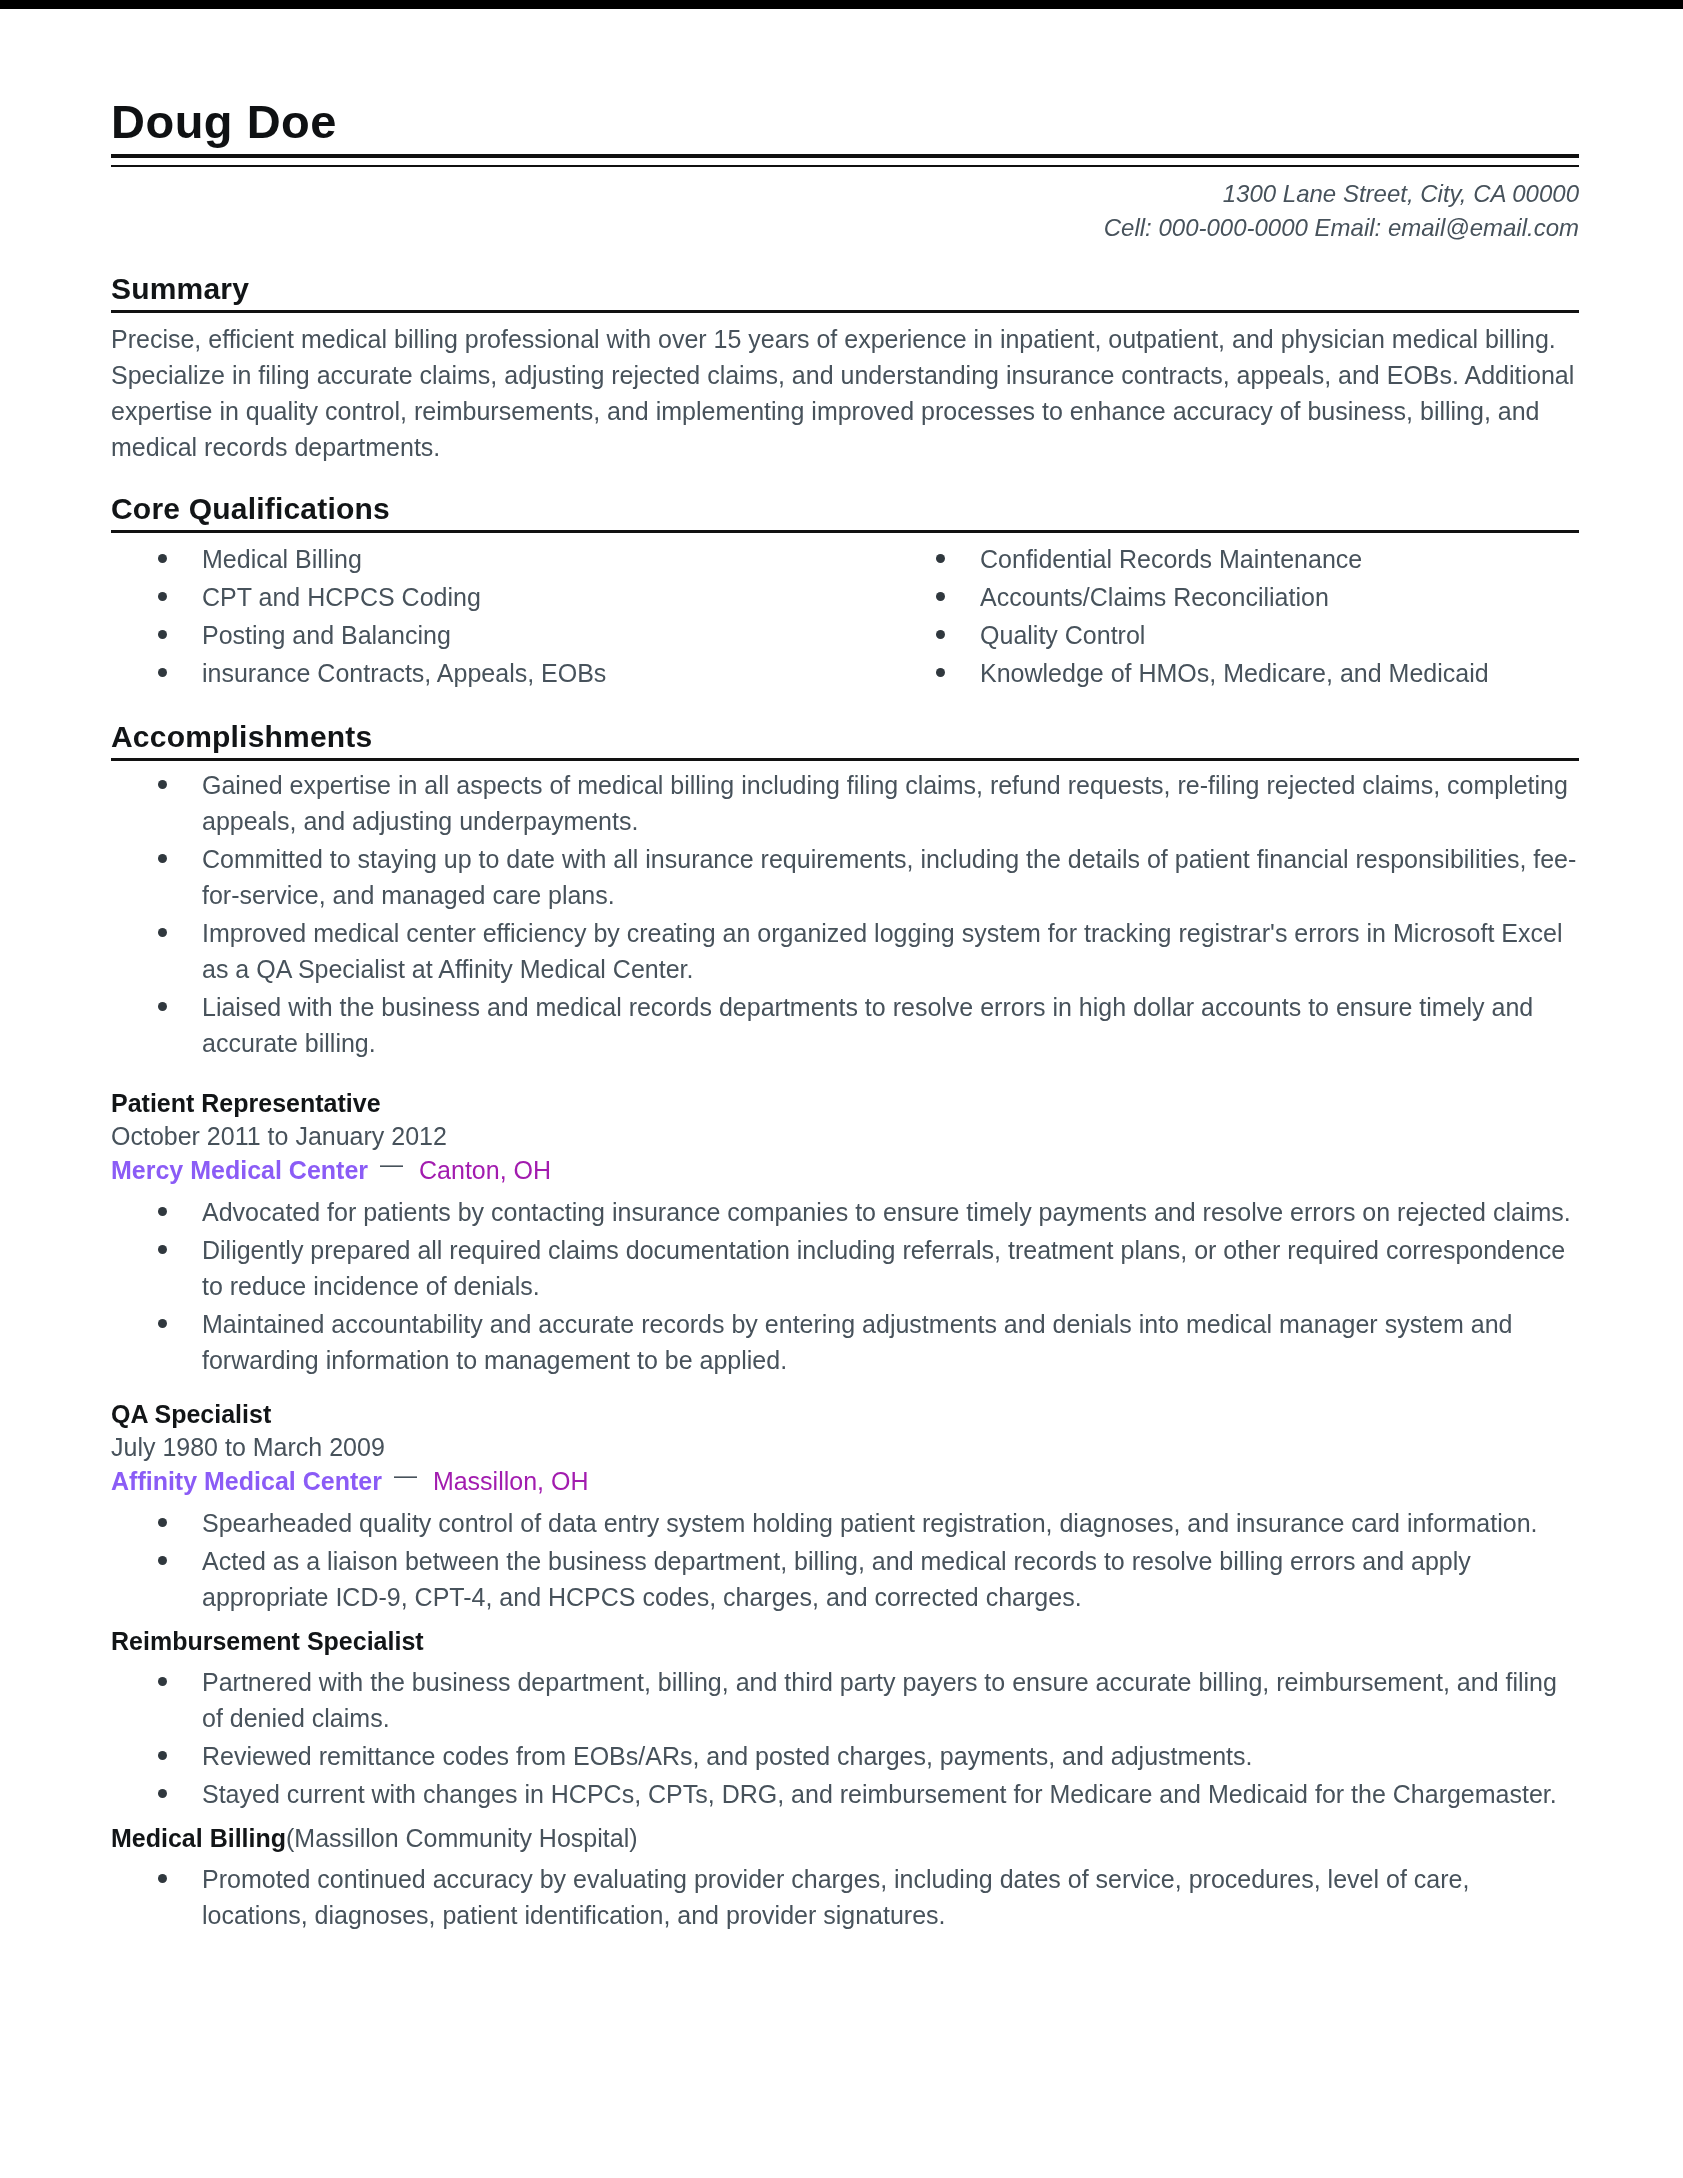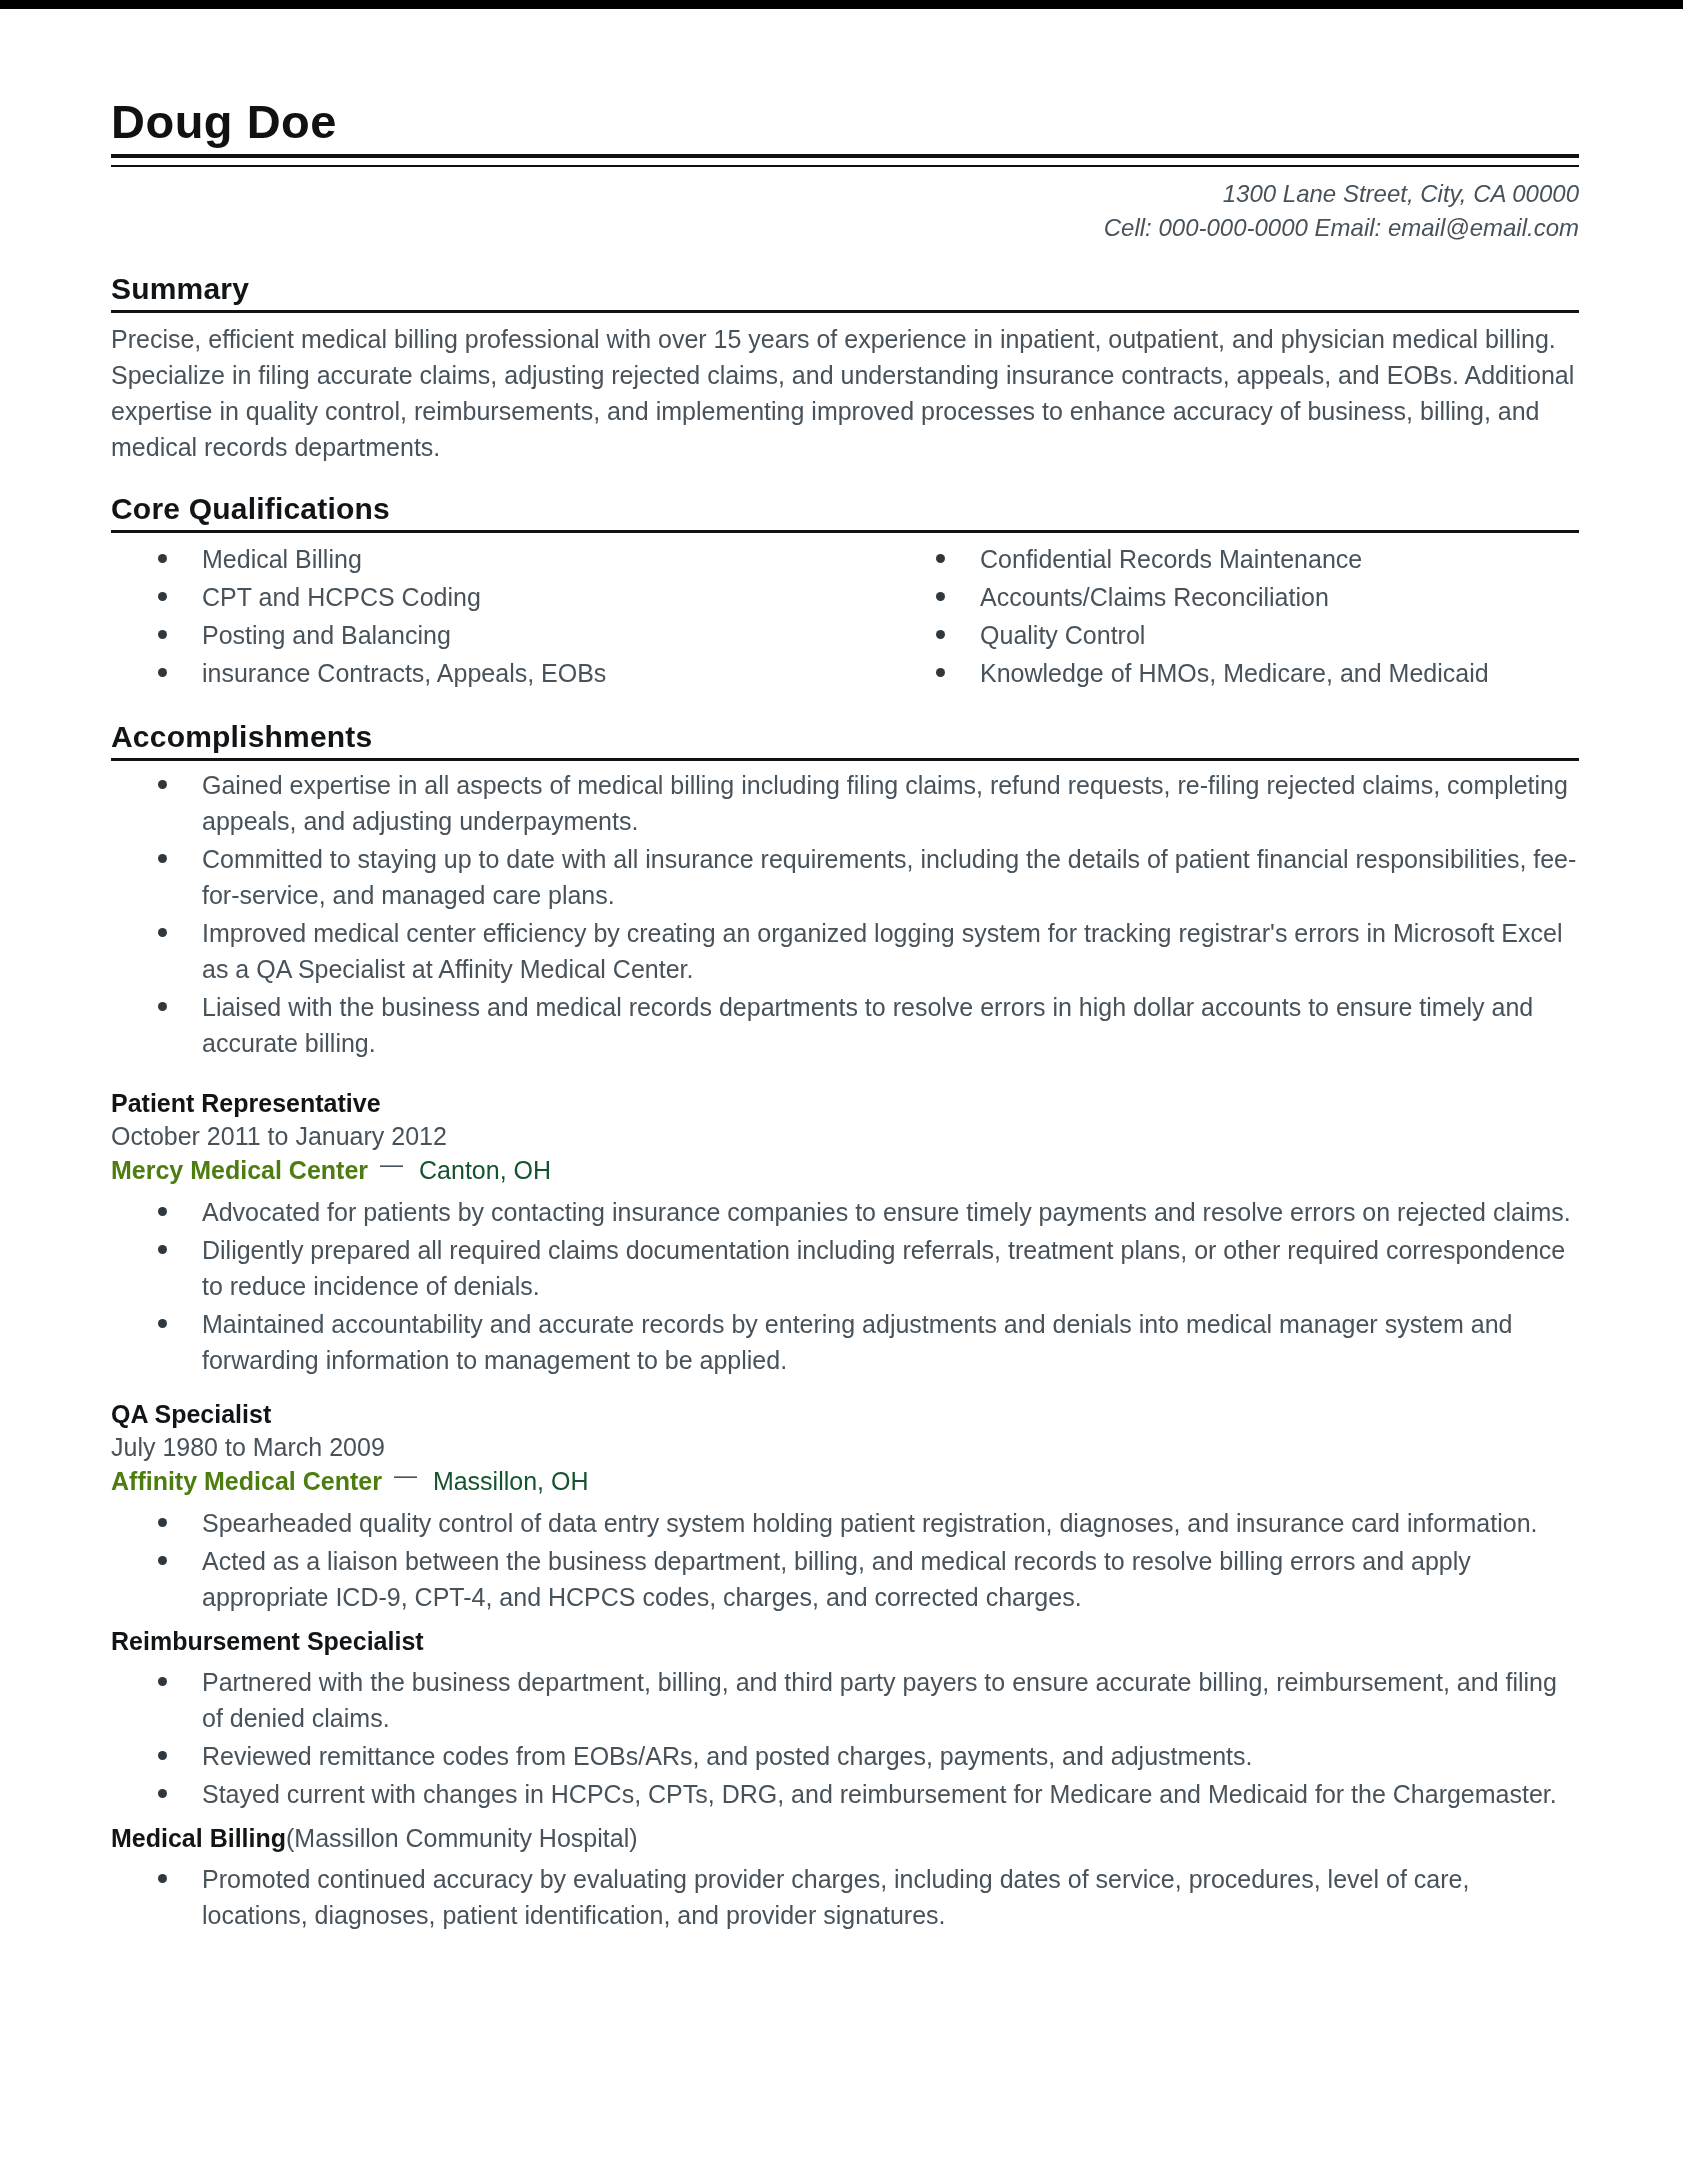--- a/index.html
+++ b/index.html
@@ -79,30 +79,30 @@
   .job-sub { margin-top: 10px; }
   .job-title {
     font-size: 25px;
     font-weight: bold;
     color: #121517;
     line-height: 33px;
   }
   .job-suffix { font-weight: normal; color: #47525b; }
   .job-dates { font-size: 25px; line-height: 33px; color: #47525b; }
   .job-company-line { font-size: 25px; line-height: 34px; }
-  .company { font-weight: bold; color: #4d7c0f; }
+  .company { font-weight: bold; color: #8b5cf6; }
   .dash {
     display: inline-block;
     position: relative;
     top: -7px;
     margin: 0 16px 0 12px;
     font-size: 23px;
     color: #47525b;
   }
-  .location { color: #14532d; }
+  .location { color: #a21caf; }
 </style>
 </head>
 <body>
 
 <div class="top-bar"></div>
 
 <div class="page">
 
   <div class="name">Doug Doe</div>
   <div class="name-rule"></div>

